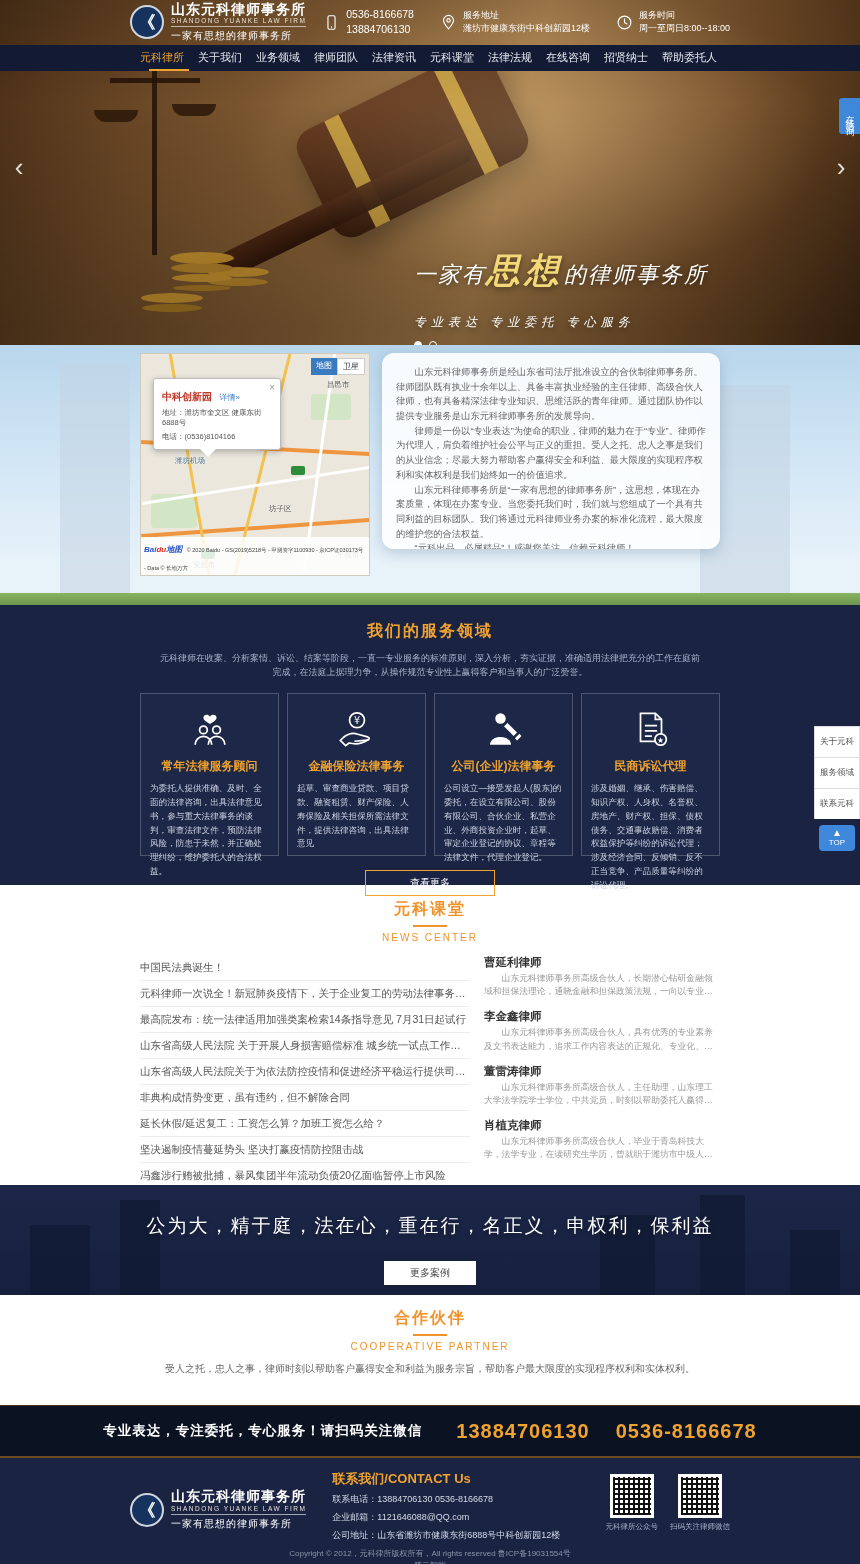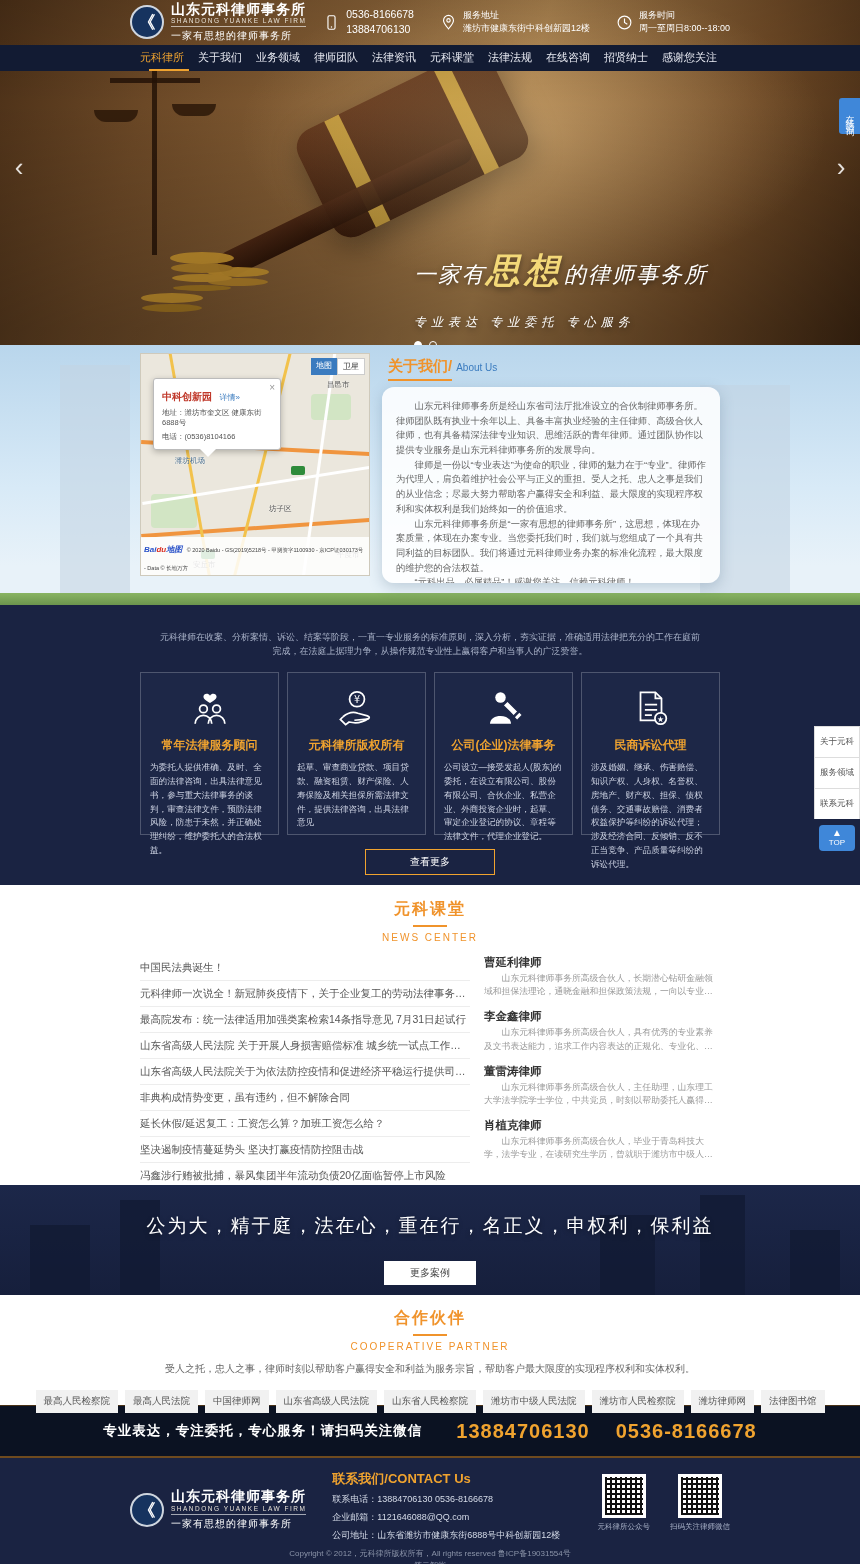--- a/index.html
+++ b/index.html
@@ -148,21 +148,21 @@
   .wc-text { color:#fff; font-size:13.5px; font-weight:bold; letter-spacing:1px; }
   .wc-nums { color:#f0a32f; font-size:20px; font-weight:bold; letter-spacing:1px; display:flex; gap:26px; }
 
   
   .footer { height:106px; background:#1a2342; padding:12px 0 0; }
   .footer-inner { width:600px; margin:0 auto; display:flex; }
   .f-logo { display:flex; align-items:center; gap:7px; margin-top:8px; }
   .f-contact { margin-left:26px; flex:1; }
   .f-title { color:#f0a32f; font-size:13px; font-weight:bold; }
   .f-line { color:#d5dbe8; font-size:9px; margin-top:5px; }
-  .f-qrs { display:flex; gap:20px; margin-top:4px; }
+  .f-qrs { display:flex; gap:12px; margin-top:4px; }
   .qr-box { text-align:center; }
   .qr { width:44px; height:44px; background:#fff; margin:0 auto; padding:3px; position:relative; }
   .qr i { display:block; width:100%; height:100%;
     background-image:repeating-linear-gradient(0deg,#111 0 2px,transparent 2px 5px),repeating-linear-gradient(90deg,#111 0 2px,#fff 2px 5px); }
   .qr-label { color:#aab3c9; font-size:7.5px; margin-top:4px; }
   .f-copy { text-align:center; color:#8a93a8; font-size:8px; margin-top:6px; line-height:1.5; }
 
   
   .float-widget { position:absolute; right:0; top:726px; z-index:20; width:46px; }
   .fw-item { background:#fff; border:1px solid #ddd; border-bottom:none; color:#555; font-size:8.5px; text-align:center;
@@ -235,21 +235,21 @@
       <div class="nav-inner">
         <div class="nav-item active">元科律所</div>
         <div class="nav-item">关于我们</div>
         <div class="nav-item">业务领域</div>
         <div class="nav-item">律师团队</div>
         <div class="nav-item">法律资讯</div>
         <div class="nav-item">元科课堂</div>
         <div class="nav-item">法律法规</div>
         <div class="nav-item">在线咨询</div>
         <div class="nav-item">招贤纳士</div>
-        <div class="nav-item">感谢您关注</div>
+        <div class="nav-item">帮助委托人</div>
       </div>
     </div>
 
     <div class="hero-text">
       <div class="hero-title">
         <span>一家有</span><span class="em">思想</span><span>的律师事务所</span>
       </div>
       <div class="hero-sub">专业表达  专业委托  专心服务</div>
       <div class="hero-dots">
         <span class="dot on"></span>
@@ -304,35 +304,32 @@
         <div class="map-label" style="left:186px;top:26px;">昌邑市</div>
         <div class="map-label airport" style="left:34px;top:102px;">潍坊机场</div>
 
         <div class="map-footer">
           <span class="baidu-logo"><span>Bai</span><span class="red">du</span><span>地图</span></span>
           <span class="map-attr">© 2020 Baidu - GS(2019)5218号 - 甲测资字1100930 - 京ICP证030173号 - Data © 长地万方</span>
         </div>
       </div>
 
       <div class="about-right">
-        <div class="about-title">
-          <span class="cn">关于我们/</span>
-          <span class="en">About Us</span>
-        </div>
         <div class="about-panel">
           <p>山东元科律师事务所是经山东省司法厅批准设立的合伙制律师事务所。律师团队既有执业十余年以上、具备丰富执业经验的主任律师、高级合伙人律师，也有具备精深法律专业知识、思维活跃的青年律师。通过团队协作以提供专业服务是山东元科律师事务所的发展导向。</p>
           <p>律师是一份以“专业表达”为使命的职业，律师的魅力在于“专业”。律师作为代理人，肩负着维护社会公平与正义的重担。受人之托、忠人之事是我们的从业信念；尽最大努力帮助客户赢得安全和利益、最大限度的实现程序权利和实体权利是我们始终如一的价值追求。</p>
           <p>山东元科律师事务所是“一家有思想的律师事务所”，这思想，体现在办案质量，体现在办案专业。当您委托我们时，我们就与您组成了一个具有共同利益的目标团队。我们将通过元科律师业务办案的标准化流程，最大限度的维护您的合法权益。</p>
           <p>“元科出品，必属精品”！感谢您关注、信赖元科律师！</p>
         </div>
       </div>
     </div>
   </div>
 
   <div class="services">
+    <div class="svc-heading">我们的服务领域</div>
     <div class="svc-sub">元科律师在收案、分析案情、诉讼、结案等阶段，一直一专业服务的标准原则，深入分析，夯实证据，准确适用法律把充分的工作在庭前完成，在法庭上据理力争，从操作规范专业性上赢得客户和当事人的广泛赞誉。</div>
     <div class="container">
       <div class="svc-cards">
         <div class="svc-card">
           <div class="svc-icon">
               <svg viewBox="0 0 48 48" fill="none" stroke="#fff" stroke-width="2">
                 <path d="M24 10c-2-3.6-7.5-2.6-7.5 1 0 2.6 3.8 4.6 7.5 7.4 3.7-2.8 7.5-4.8 7.5-7.4 0-3.6-5.5-4.6-7.5-1z" fill="#fff" stroke="none"></path>
                 <circle cx="16.5" cy="25" r="4.4"></circle>
                 <circle cx="31.5" cy="25" r="4.4"></circle>
                 <path d="M7 42a9.5 9.5 0 0 1 19 0"></path>
@@ -344,21 +341,21 @@
         </div>
         <div class="svc-card">
           <div class="svc-icon">
               <svg viewBox="0 0 48 48" fill="none" stroke="#fff" stroke-width="2">
                 <circle cx="24" cy="14" r="8.5"></circle>
                 <text x="24" y="18" text-anchor="middle" fill="#fff" stroke="none" font-size="11" font-family="DejaVu Sans">¥</text>
                 <path d="M8 34c6-5 12-6 17-4l11 3c3 1 2.6 3.4-.5 3.6L21 38"></path>
                 <path d="M8 34l-3 3 6 6 4-3c8 2 15 1 22-4"></path>
               </svg>
             </div>
-          <div class="svc-title">元科律所版权所有</div>
+          <div class="svc-title">金融保险法律事务</div>
           <div class="svc-text">起草、审查商业贷款、项目贷款、融资租赁、财产保险、人寿保险及相关担保所需法律文件，提供法律咨询，出具法律意见</div>
         </div>
         <div class="svc-card">
           <div class="svc-icon">
               <svg viewBox="0 0 48 48" fill="#fff">
                 <circle cx="20" cy="12" r="6"></circle>
                 <path d="M8 42c0-12 24-12 24 0z"></path>
                 <path d="M28 16l12 12-5 5-12-12z" stroke="#1d2747" stroke-width="1.5"></path>
                 <path d="M41.5 29.5l2.5 2.5-5 5-2.5-2.5z"></path>
               </svg>
@@ -435,31 +432,20 @@
     <button class="case-btn">更多案例</button>
   </div>
 
   <div class="partners">
     <div class="sec-head">
       <div class="cn">合作伙伴</div>
       <div class="bar"></div>
       <div class="en">COOPERATIVE PARTNER</div>
     </div>
     <div class="partner-desc">受人之托，忠人之事，律师时刻以帮助客户赢得安全和利益为服务宗旨，帮助客户最大限度的实现程序权利和实体权利。</div>
-    <div class="partner-row">
-      <span class="partner-chip">最高人民检察院</span>
-      <span class="partner-chip">最高人民法院</span>
-      <span class="partner-chip">中国律师网</span>
-      <span class="partner-chip">山东省高级人民法院</span>
-      <span class="partner-chip">山东省人民检察院</span>
-      <span class="partner-chip">潍坊市中级人民法院</span>
-      <span class="partner-chip">潍坊市人民检察院</span>
-      <span class="partner-chip">潍坊律师网</span>
-      <span class="partner-chip">法律图书馆</span>
-    </div>
   </div>
 
   <div class="wechat-bar">
     <div class="wc-text">专业表达，专注委托，专心服务！请扫码关注微信</div>
     <div class="wc-nums">
       <span>13884706130</span>
       <span>0536-8166678</span>
     </div>
   </div>
 

